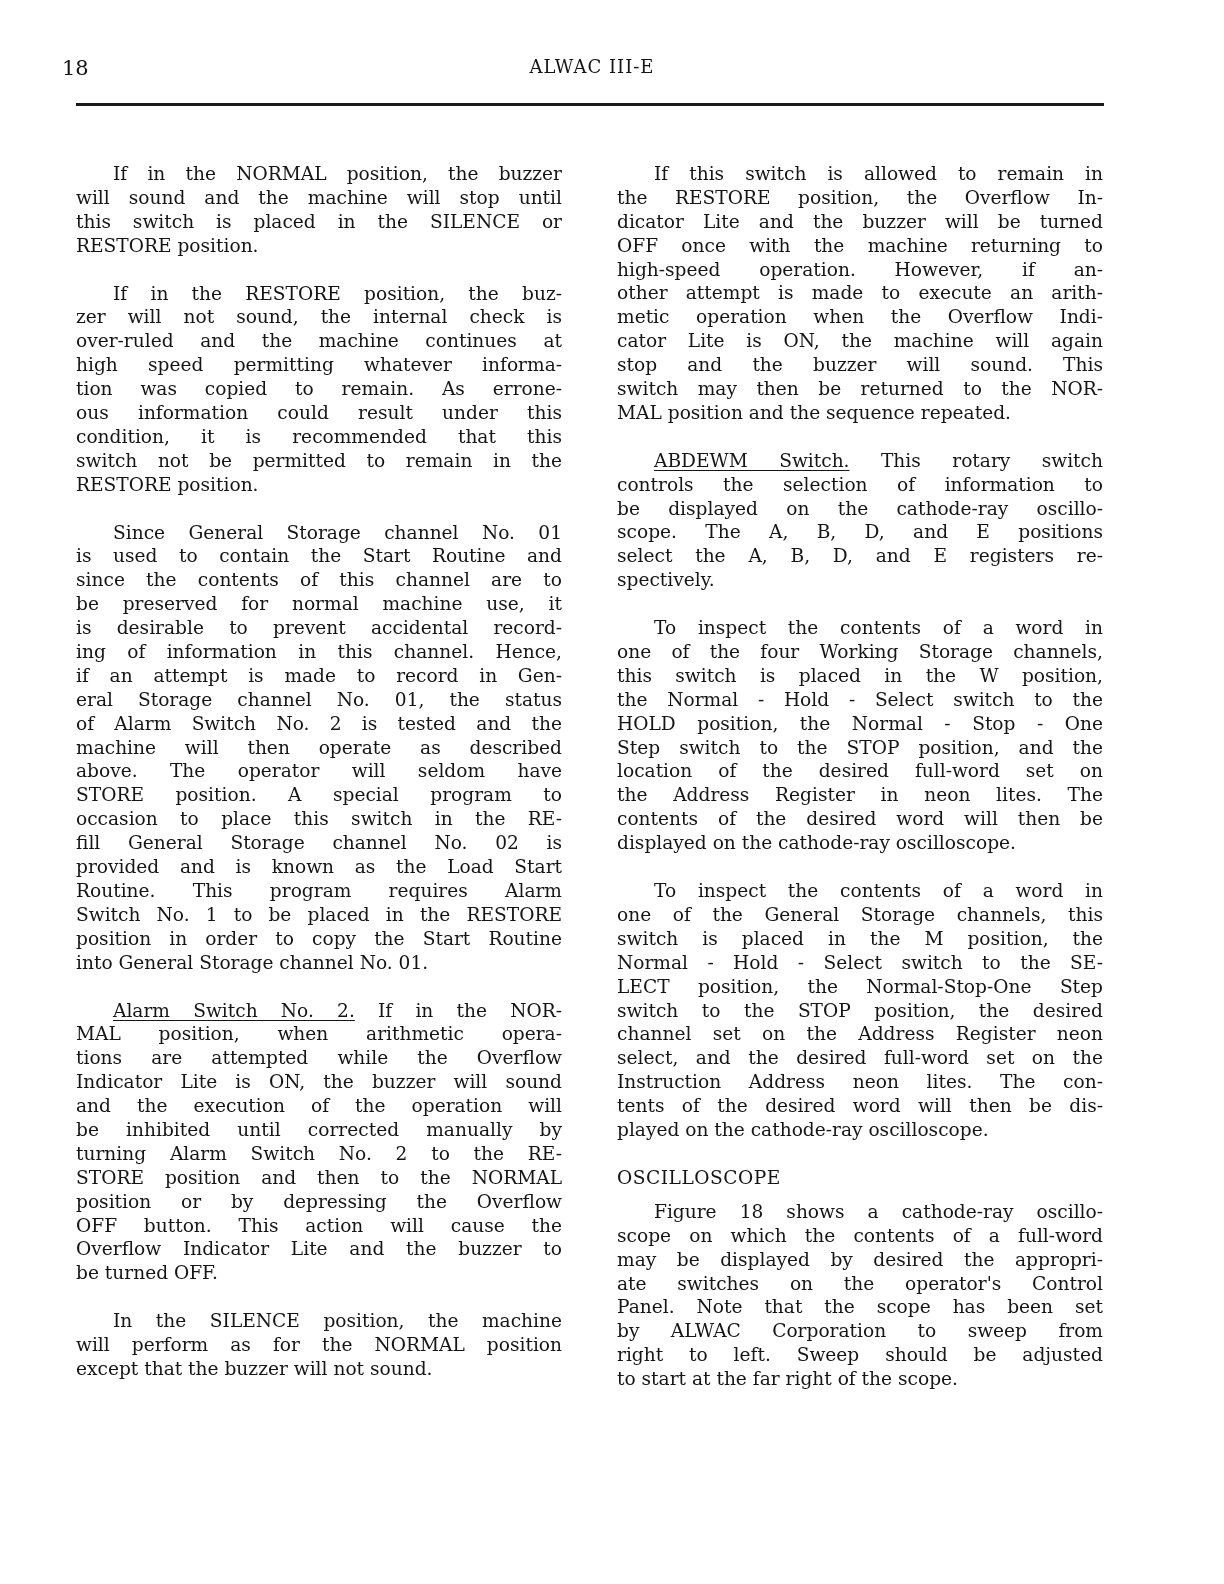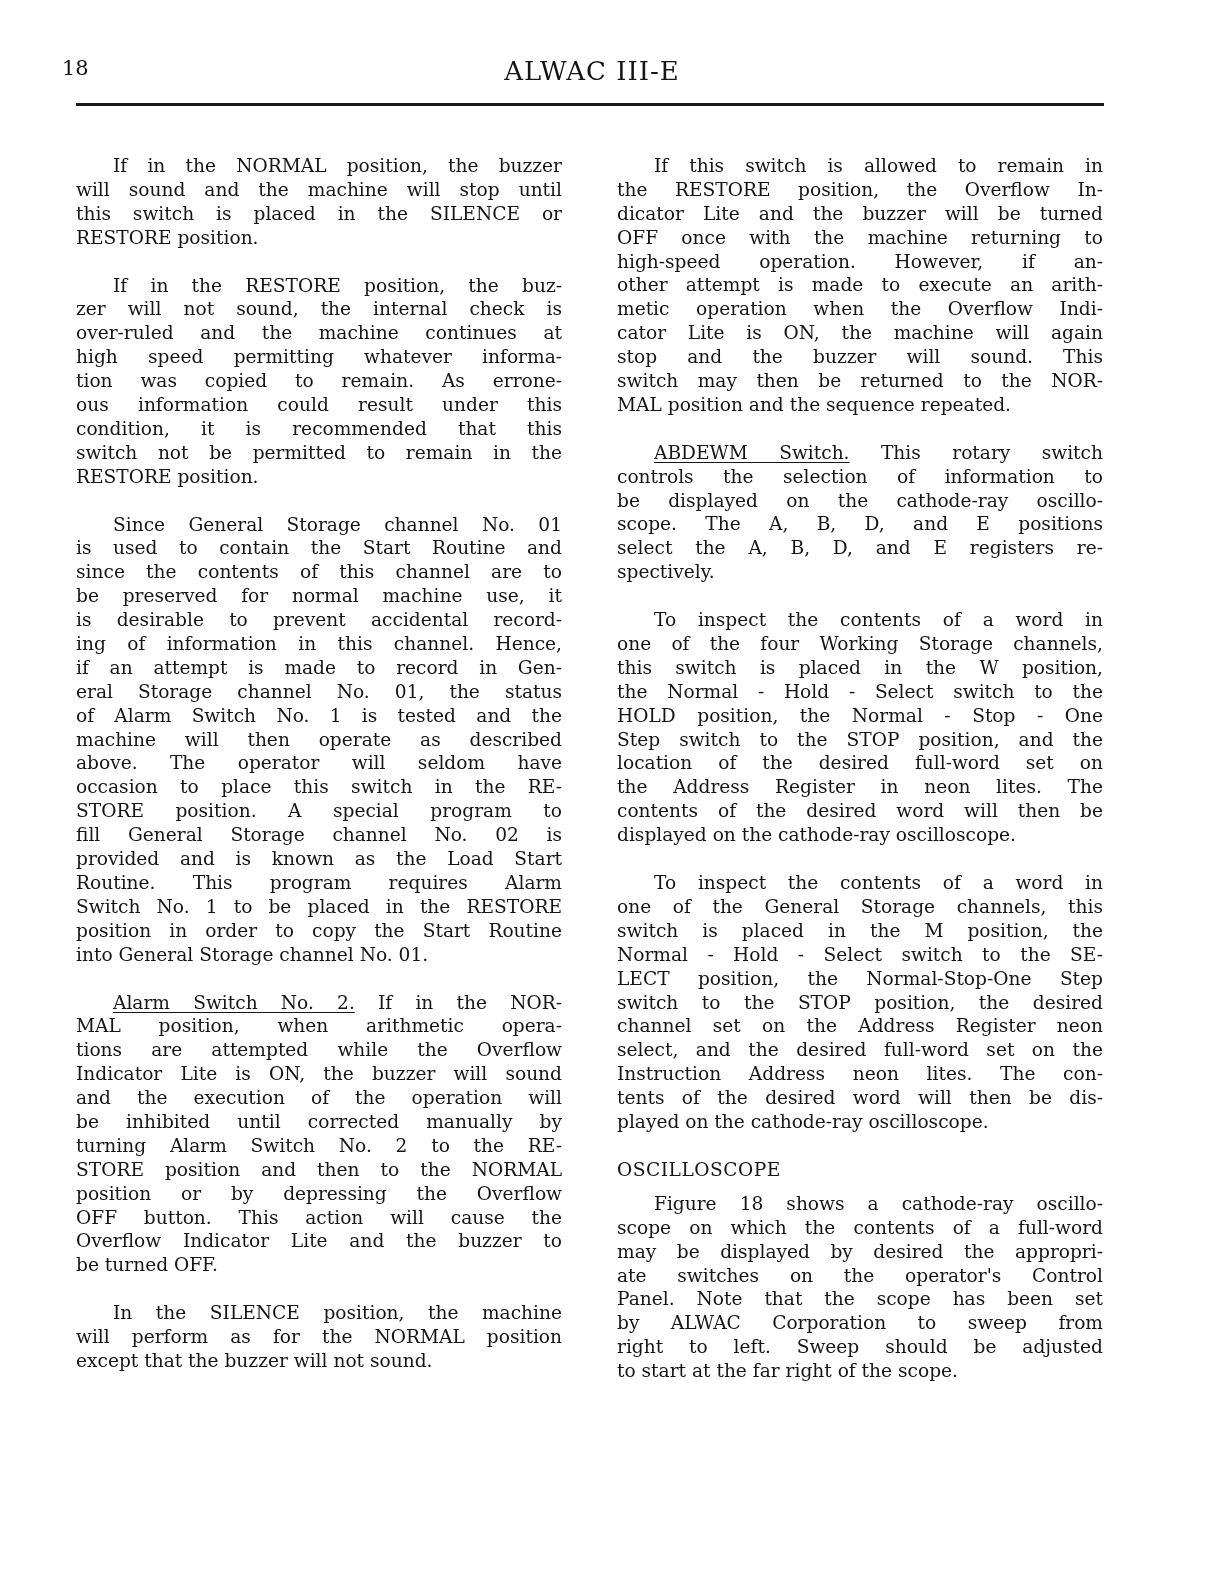--- a/index.html
+++ b/index.html
@@ -1,22 +1,22 @@
 <!DOCTYPE html>
 <html><head>
 <meta charset="utf-8">
 <style>
   html, body { margin: 0; padding: 0; background: #ffffff; }
   body { width: 1224px; height: 1584px; position: relative; overflow: hidden;
          font-family: "DejaVu Serif", "Liberation Serif", serif; color: #151515; }
   .page-number { position: absolute; left: 62px; top: 56px; font-size: 21px; }
   .running-head { position: absolute; left: 0; width: 1184px; top: 56px; text-align: center;
-                  font-size: 26px; letter-spacing: 1px; }
+                  font-size: 18px; letter-spacing: 1px; }
   .rule { position: absolute; left: 76px; width: 1028px; top: 103px; height: 3px; background: #1a1a1a; }
-  .col { position: absolute; top: 154px; width: 486px; }
+  .col { position: absolute; top: 162px; width: 486px; }
   .col-left { left: 76px; }
   .col-right { left: 617px; }
   .para { margin: 0 0 24px 0; }
   .line { display: block; height: 23.9px; line-height: 23.9px; font-size: 18.6px;
           text-align: justify; text-align-last: justify; white-space: nowrap; overflow: visible; }
   .line.last { text-align-last: left; }
   .line.indent { padding-left: 37px; }
   .u { text-decoration: underline; text-underline-offset: 3px; }
   .heading { display: block; height: 24px; line-height: 24px; font-size: 18.6px; margin: 0 0 10px 0; letter-spacing: 0.5px; }
 </style>
@@ -47,25 +47,25 @@
     </div>
     <div class="para">
       <span class="line indent">Since General Storage channel No. 01</span>
       <span class="line">is used to contain the Start Routine and</span>
       <span class="line">since the contents of this channel are to</span>
       <span class="line">be preserved for normal machine use, it</span>
       <span class="line">is desirable to prevent accidental record-</span>
       <span class="line">ing of information in this channel. Hence,</span>
       <span class="line">if an attempt is made to record in Gen-</span>
       <span class="line">eral Storage channel No. 01, the status</span>
-      <span class="line">of Alarm Switch No. 1 is tested and the</span>
+      <span class="line">of Alarm Switch No. 2 is tested and the</span>
       <span class="line">machine will then operate as described</span>
       <span class="line">above. The operator will seldom have</span>
+      <span class="line">STORE position. A special program to</span>
       <span class="line">occasion to place this switch in the RE-</span>
-      <span class="line">STORE position. A special program to</span>
       <span class="line">fill General Storage channel No. 02 is</span>
       <span class="line">provided and is known as the Load Start</span>
       <span class="line">Routine. This program requires Alarm</span>
       <span class="line">Switch No. 1 to be placed in the RESTORE</span>
       <span class="line">position in order to copy the Start Routine</span>
       <span class="line last">into General Storage channel No. 01.</span>
     </div>
     <div class="para">
       <span class="line indent"><span class="u">Alarm Switch No. 2.</span><span>&nbsp;If in the NOR-</span></span>
       <span class="line">MAL position, when arithmetic opera-</span>

